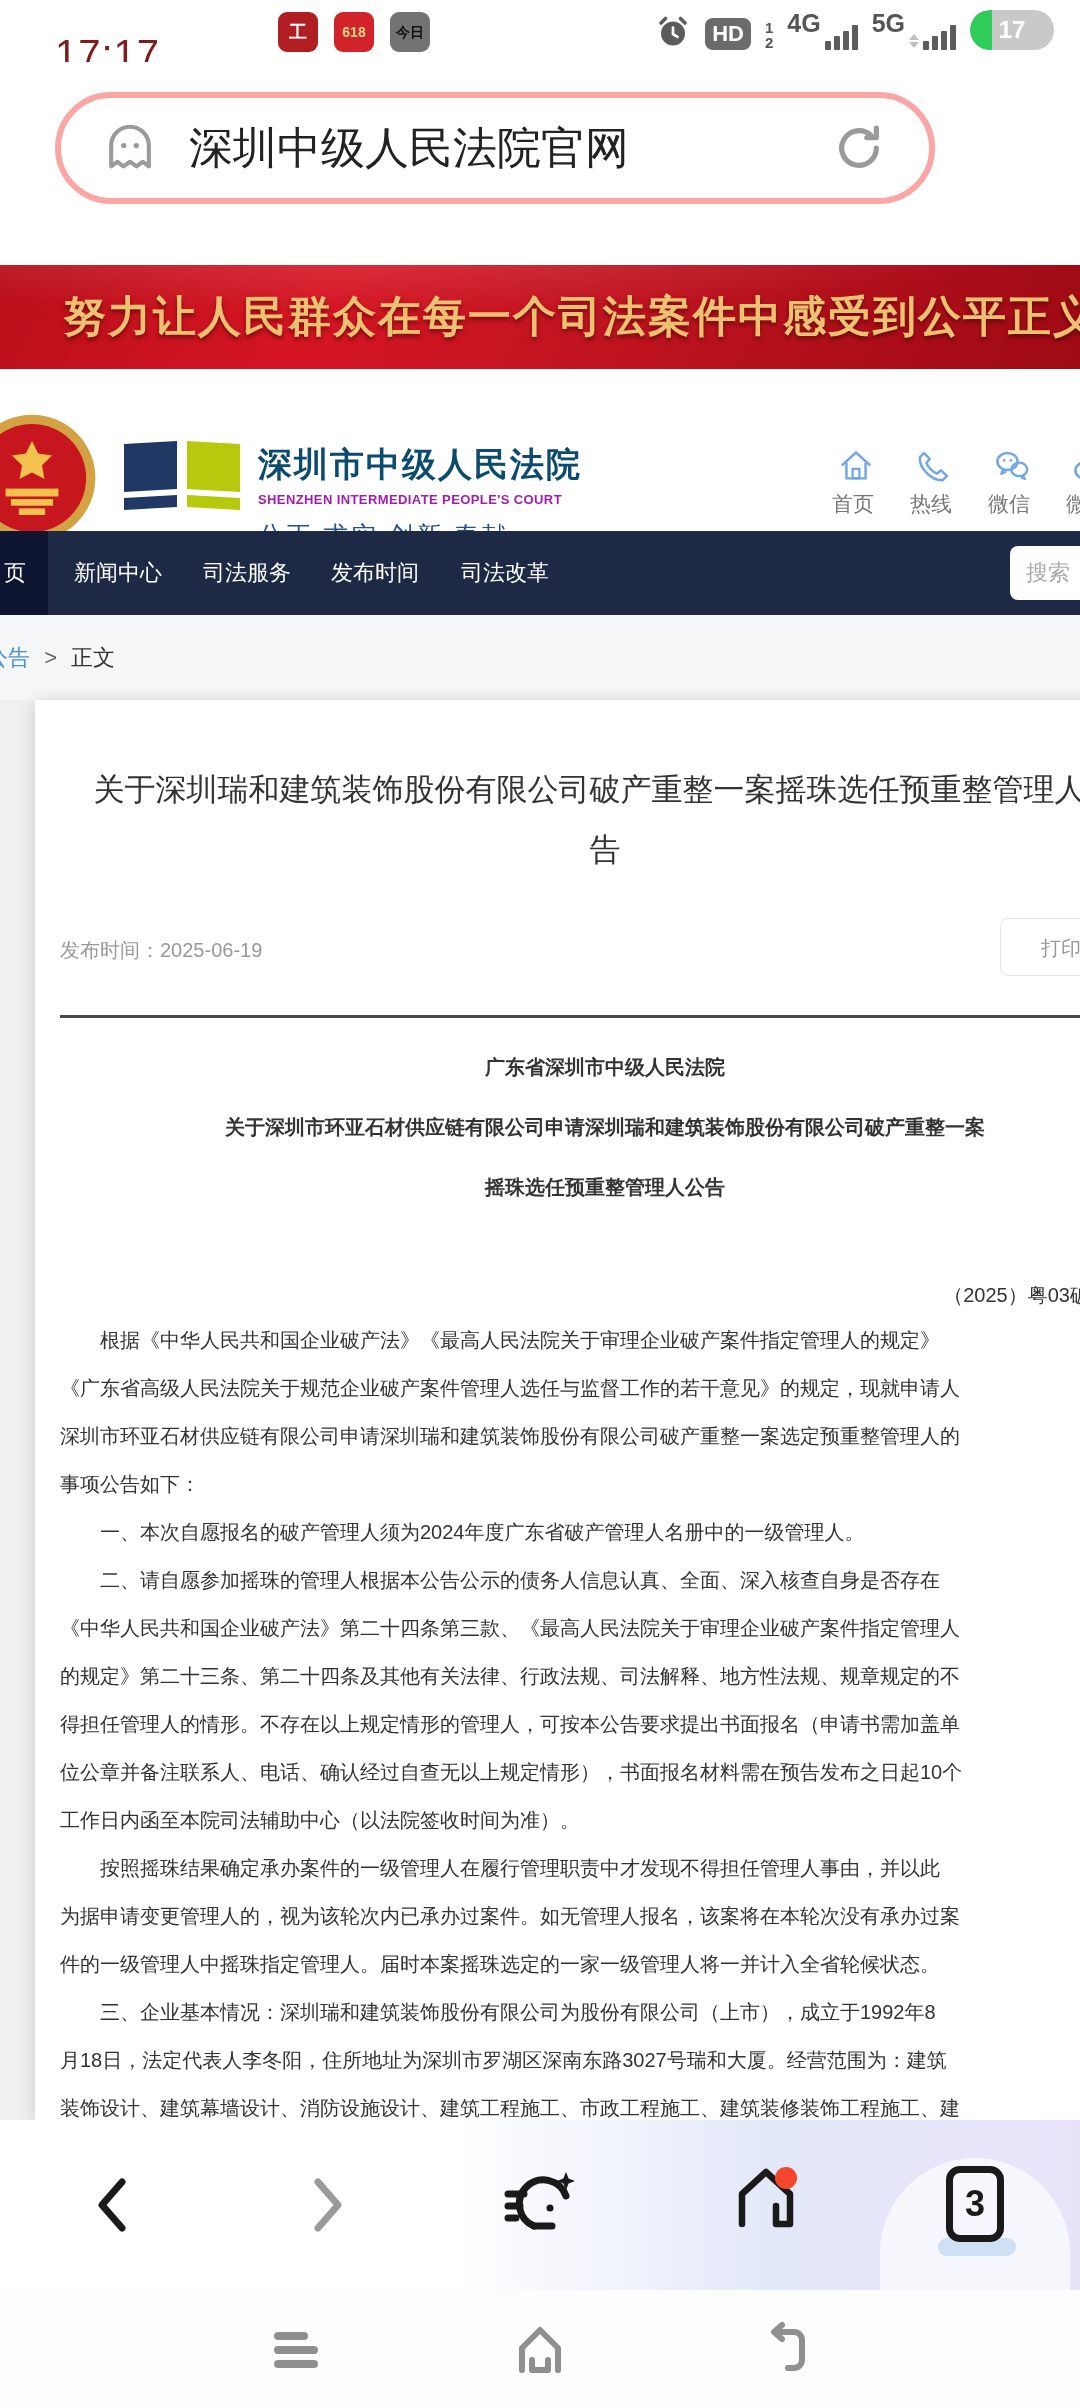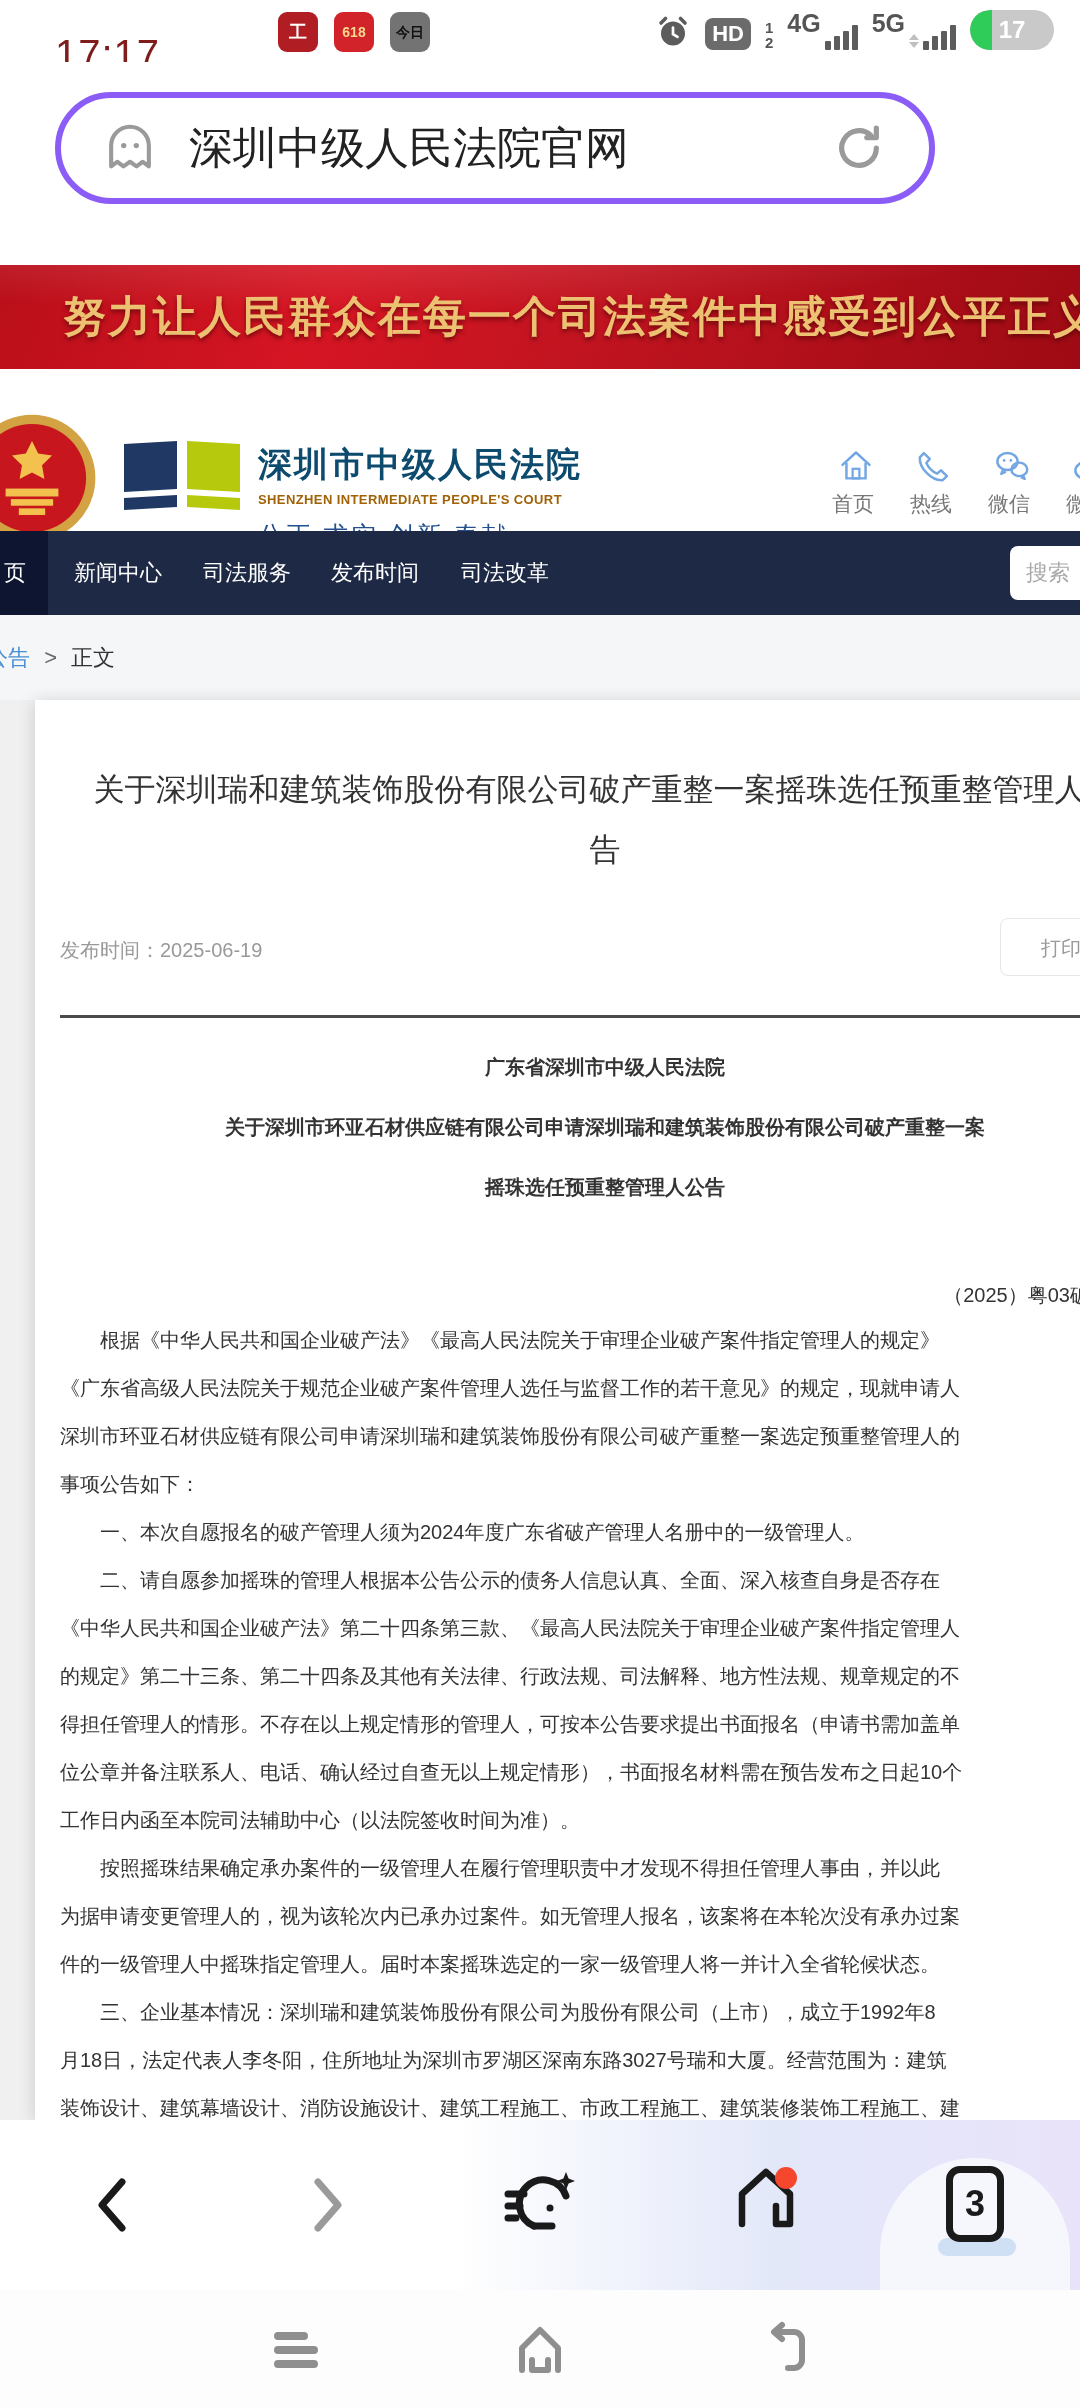--- a/index.html
+++ b/index.html
@@ -24,21 +24,21 @@
   .updown i{width:0;height:0;border-left:5px solid transparent;border-right:5px solid transparent;}
   .updown .up{border-bottom:6px solid #c0c0c0;}
   .updown .dn{border-top:6px solid #c0c0c0;}
   .battery{position:relative;width:84px;height:40px;border-radius:20px;background:#c9c9c9;overflow:hidden;}
   .battery .fill{position:absolute;left:0;top:0;bottom:0;width:22px;background:#2fcc5a;border-radius:20px 0 0 20px;}
   .battery .pct{position:absolute;left:0;right:0;top:6px;text-align:center;color:#fff;font-weight:bold;font-size:24px;}
   .alarm-icon{width:36px;height:36px;}
 
   
   .urlrow{position:absolute;left:0;top:62px;width:1080px;height:203px;background:#fff;}
-  .urlbar{position:absolute;left:55px;top:30px;width:880px;height:112px;border:6px solid #8b5cf6;border-radius:60px;
+  .urlbar{position:absolute;left:55px;top:30px;width:880px;height:112px;border:6px solid #fca5a5;border-radius:60px;
           background:#fff;display:flex;align-items:center;box-sizing:border-box;}
   .engine-icon{margin-left:40px;width:58px;height:58px;flex:0 0 auto;}
   .urltext{margin-left:30px;font-size:44px;font-weight:500;color:#222;white-space:nowrap;}
   .refresh-icon{margin-left:auto;margin-right:44px;width:52px;height:52px;flex:0 0 auto;}
   .toolbox{position:absolute;left:948px;top:24px;width:132px;text-align:center;}
   .toolbox svg{width:62px;height:62px;}
   .toolbox-label{font-size:30px;color:#111;margin-top:2px;}
 
   
   .banner{position:absolute;left:0;top:265px;width:1080px;height:104px;
@@ -48,21 +48,21 @@
           background:radial-gradient(ellipse at 35% 20%,rgba(255,255,255,.18),transparent 60%);}
   .slogan{position:relative;font-family:"Liberation Serif",serif;font-weight:bold;font-size:43px;
           color:#ecc272;letter-spacing:2px;text-shadow:0 3px 4px rgba(60,0,0,.55);white-space:nowrap;}
 
   
   .siteheader{position:absolute;left:0;top:400px;width:1080px;height:131px;background:#fff;overflow:hidden;}
   .emblem{position:absolute;left:-34px;top:12px;width:132px;height:132px;}
   .logo-mark{position:absolute;left:122px;top:36px;width:120px;height:80px;}
   .brand{position:absolute;left:258px;top:42px;}
   .brand-cn{font-size:34px;font-weight:bold;color:#0c4a6e;letter-spacing:2px;white-space:nowrap;}
-  .brand-en{font-size:13px;font-weight:bold;color:#a16207;letter-spacing:0.4px;margin-top:4px;white-space:nowrap;}
+  .brand-en{font-size:13px;font-weight:bold;color:#a21caf;letter-spacing:0.4px;margin-top:4px;white-space:nowrap;}
   .brand-motto{font-size:25px;color:#24508f;margin-top:12px;letter-spacing:3px;white-space:nowrap;
                font-family:"Liberation Serif",serif;}
   .quicklinks{position:absolute;right:-28px;top:48px;display:flex;gap:22px;}
   .qlink{width:56px;text-align:right;}
   .qlink svg{width:36px;height:36px;}
   .qlink-label{font-size:21px;color:#777;margin-top:2px;white-space:nowrap;}
 
   
   .navbar{position:absolute;left:0;top:531px;width:1080px;height:84px;background:#1d2945;}
   .nav-active{position:absolute;left:0;top:0;width:48px;height:84px;background:#0d1530;color:#fff;

